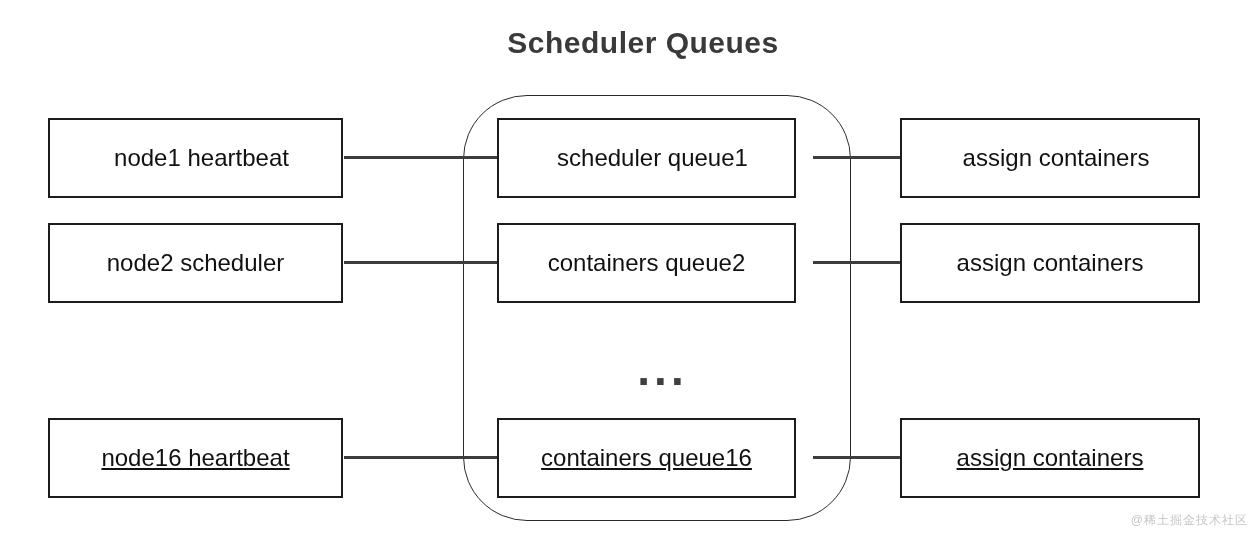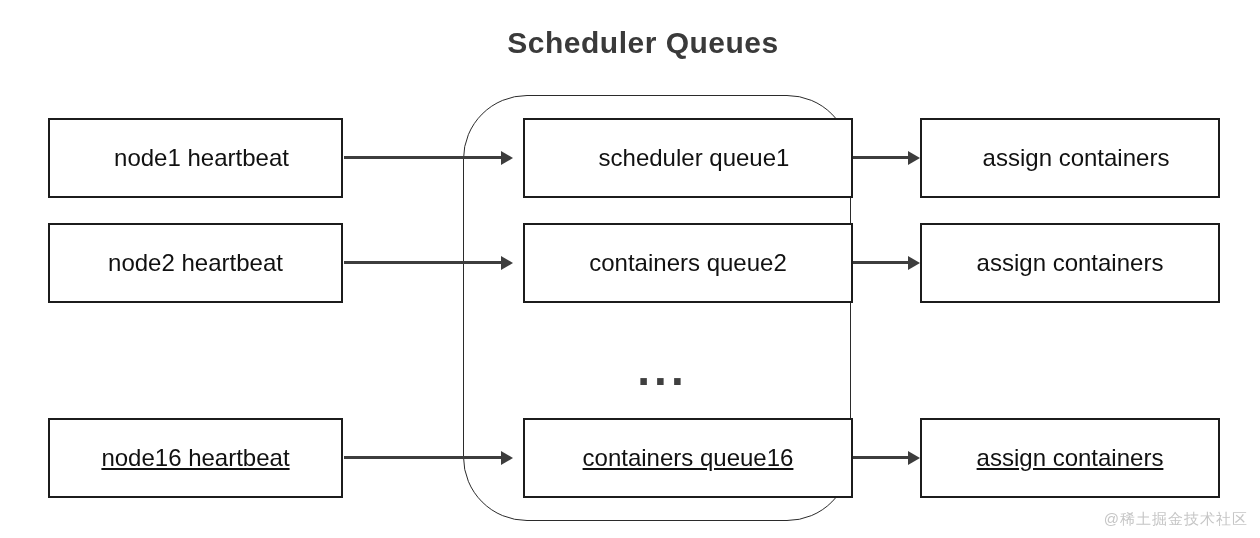--- a/index.html
+++ b/index.html
@@ -45,22 +45,22 @@
     box-sizing: border-box;
     display: flex;
     align-items: center;
     justify-content: center;
     font-size: 24px;
     color: #111111;
     white-space: nowrap;
     z-index: 2;
   }
   .col-left  { left: 48px;  width: 295px; }
-  .col-mid   { left: 523px; width: 330px; }
-  .col-right { left: 920px; width: 300px; }
+  .col-mid   { left: 497px; width: 299px; }
+  .col-right { left: 900px; width: 300px; }
   .r1 { top: 118px; padding-left: 12px; }
   .r2 { top: 223px; }
   .r3 { top: 418px; text-decoration: underline; }
   .arrow {
     position: absolute;
     height: 3px;
     background: #3d3d3d;
     z-index: 1;
   }
   .arrow::after {
@@ -91,42 +91,42 @@
     font-size: 46px;
     font-weight: 700;
     color: #3f3f3f;
     letter-spacing: 4px;
     line-height: 34px;
   }
   .watermark {
     position: absolute;
     right: 12px;
     bottom: 9px;
-    font-size: 15px;
+    font-size: 12px;
     color: #c6c6c6;
     letter-spacing: 1px;
     margin-top: 48px;
   }
 </style>
 </head>
 <body>
 
 <div class="canvas">
 
   <div class="diagram-title">Scheduler Queues</div>
 
   <div class="container-outline"></div>
 
   <div class="box col-left r1">node1 heartbeat</div>
   <div class="arrow a-left ay1"></div>
   <div class="box col-mid r1">scheduler queue1</div>
   <div class="arrow a-right ay1"></div>
   <div class="box col-right r1">assign containers</div>
 
-  <div class="box col-left r2">node2 heartbeat</div>
+  <div class="box col-left r2">node2 scheduler</div>
   <div class="arrow a-left ay2"></div>
   <div class="box col-mid r2">containers queue2</div>
   <div class="arrow a-right ay2"></div>
   <div class="box col-right r2">assign containers</div>
 
   <div class="ellipsis-row">...</div>
 
   <div class="box col-left r3">node16 heartbeat</div>
   <div class="arrow a-left ay3"></div>
   <div class="box col-mid r3">containers queue16</div>

